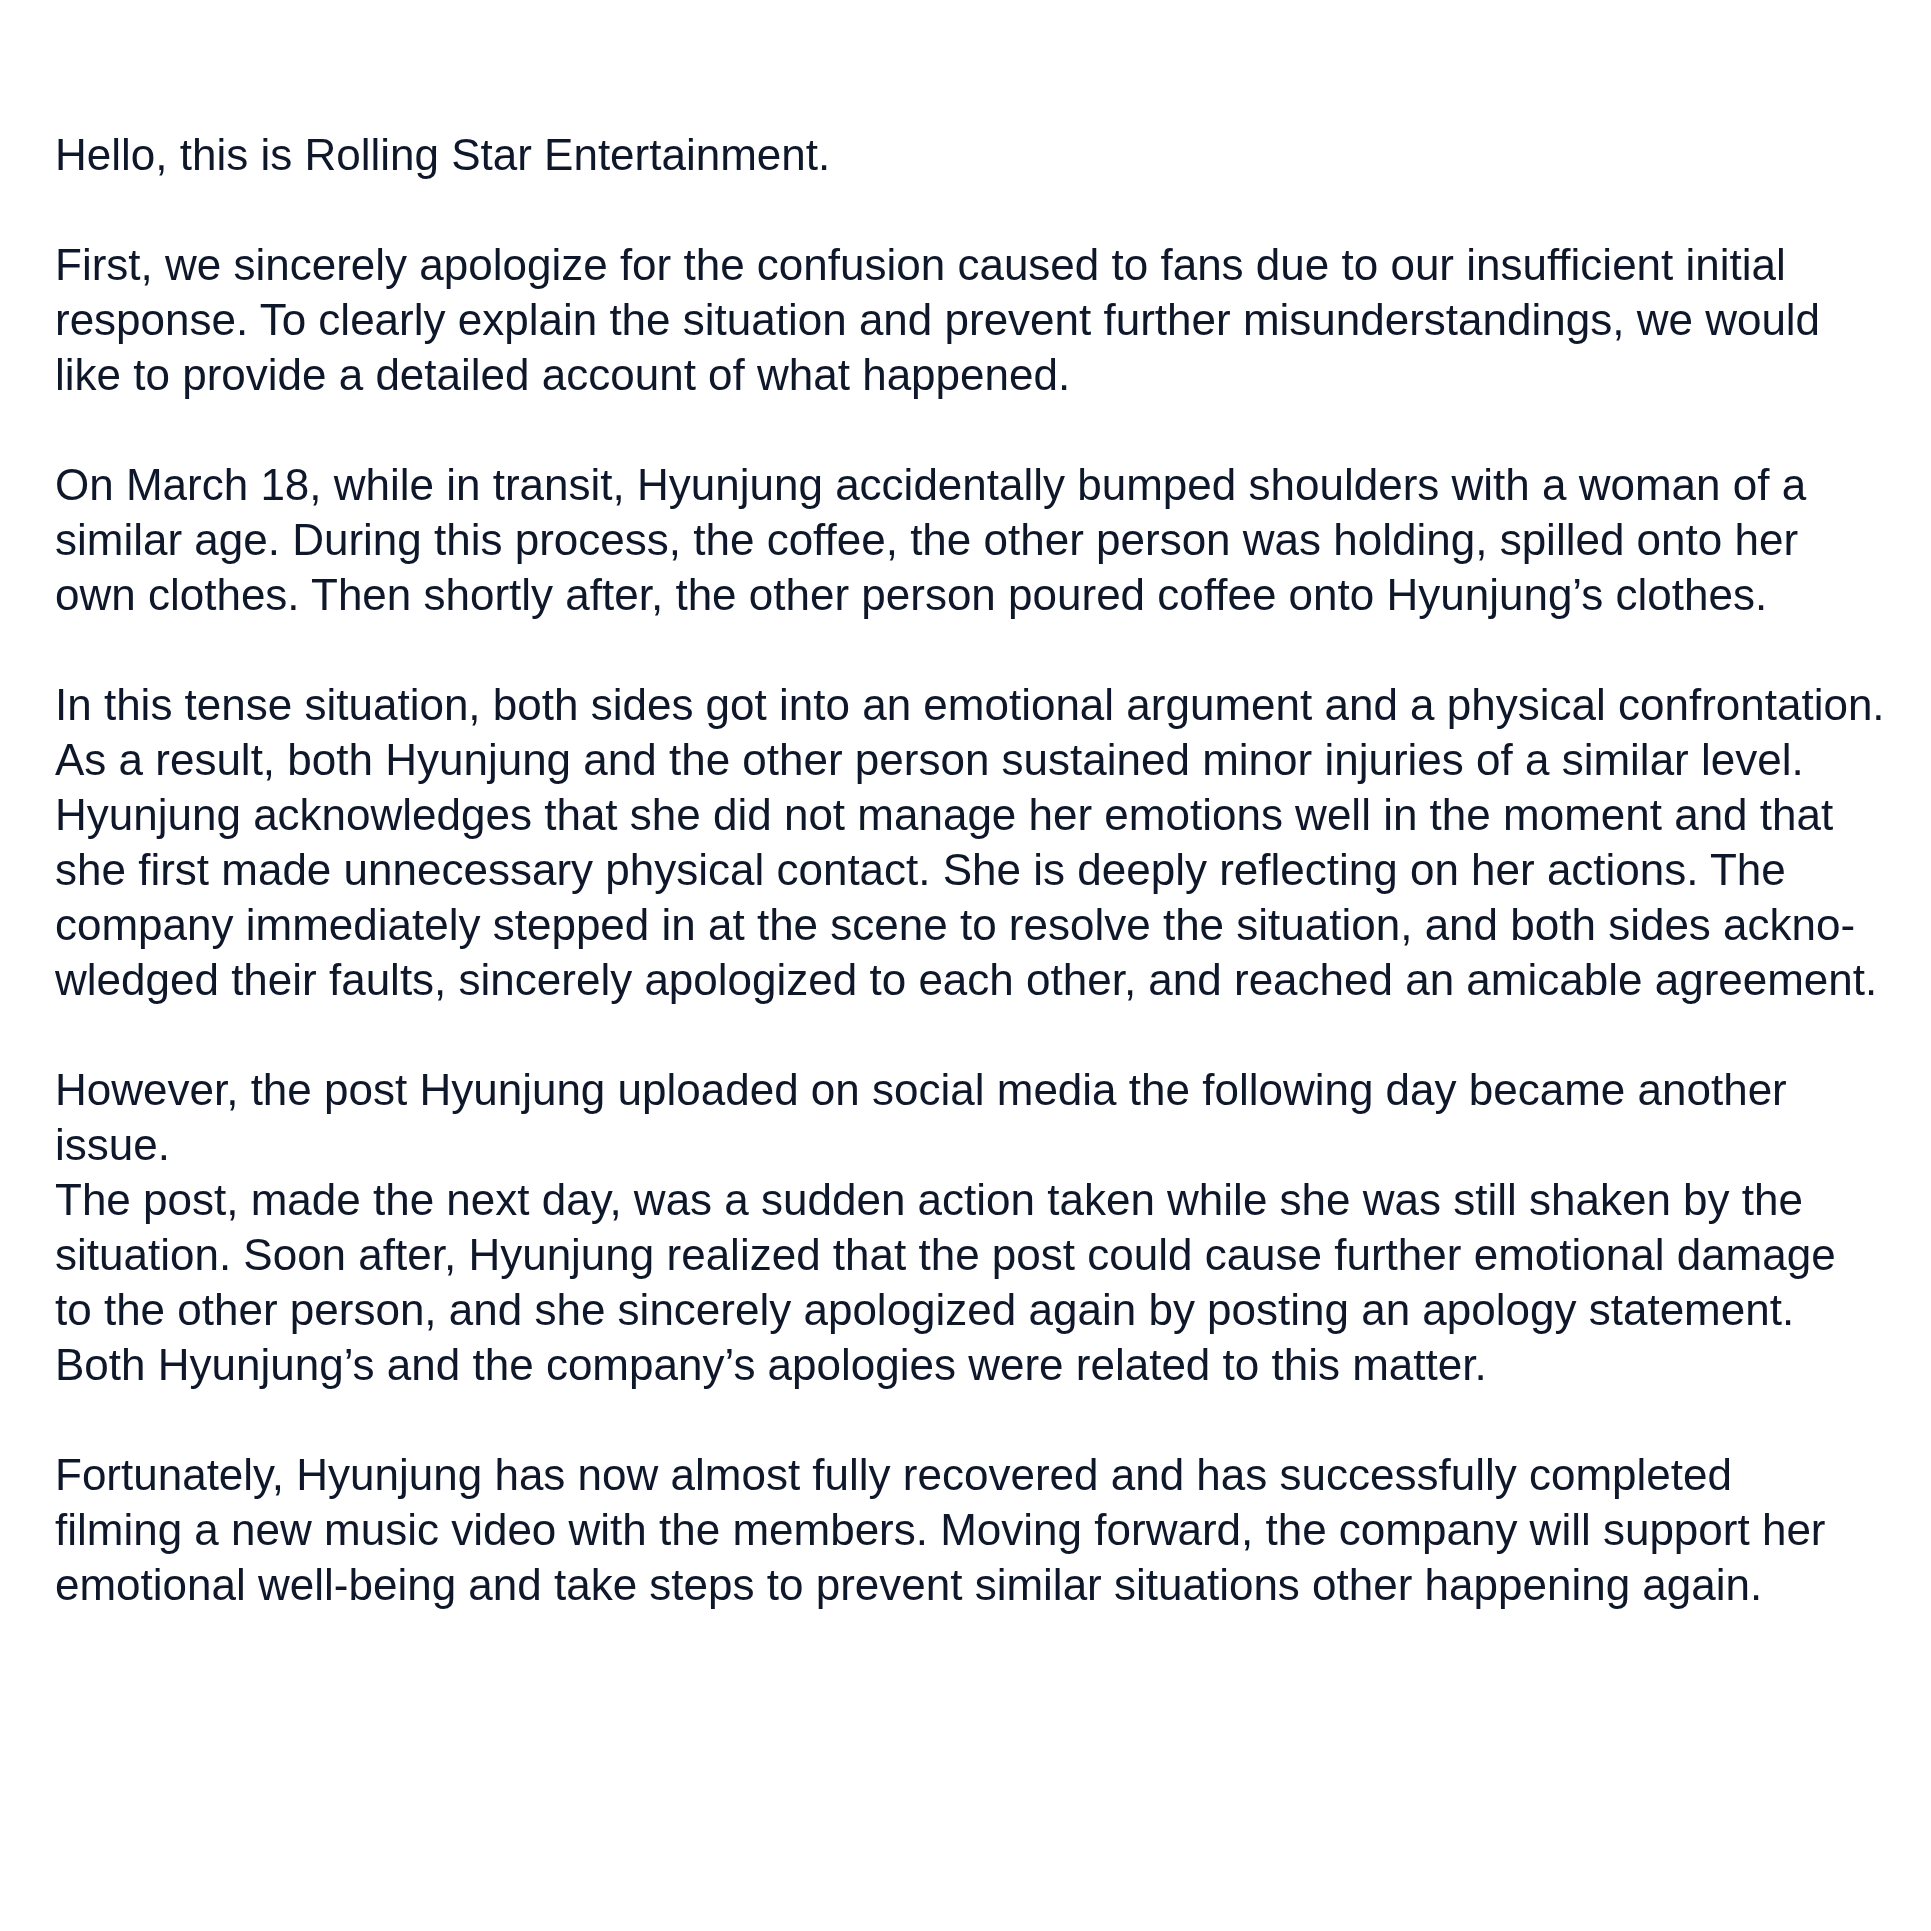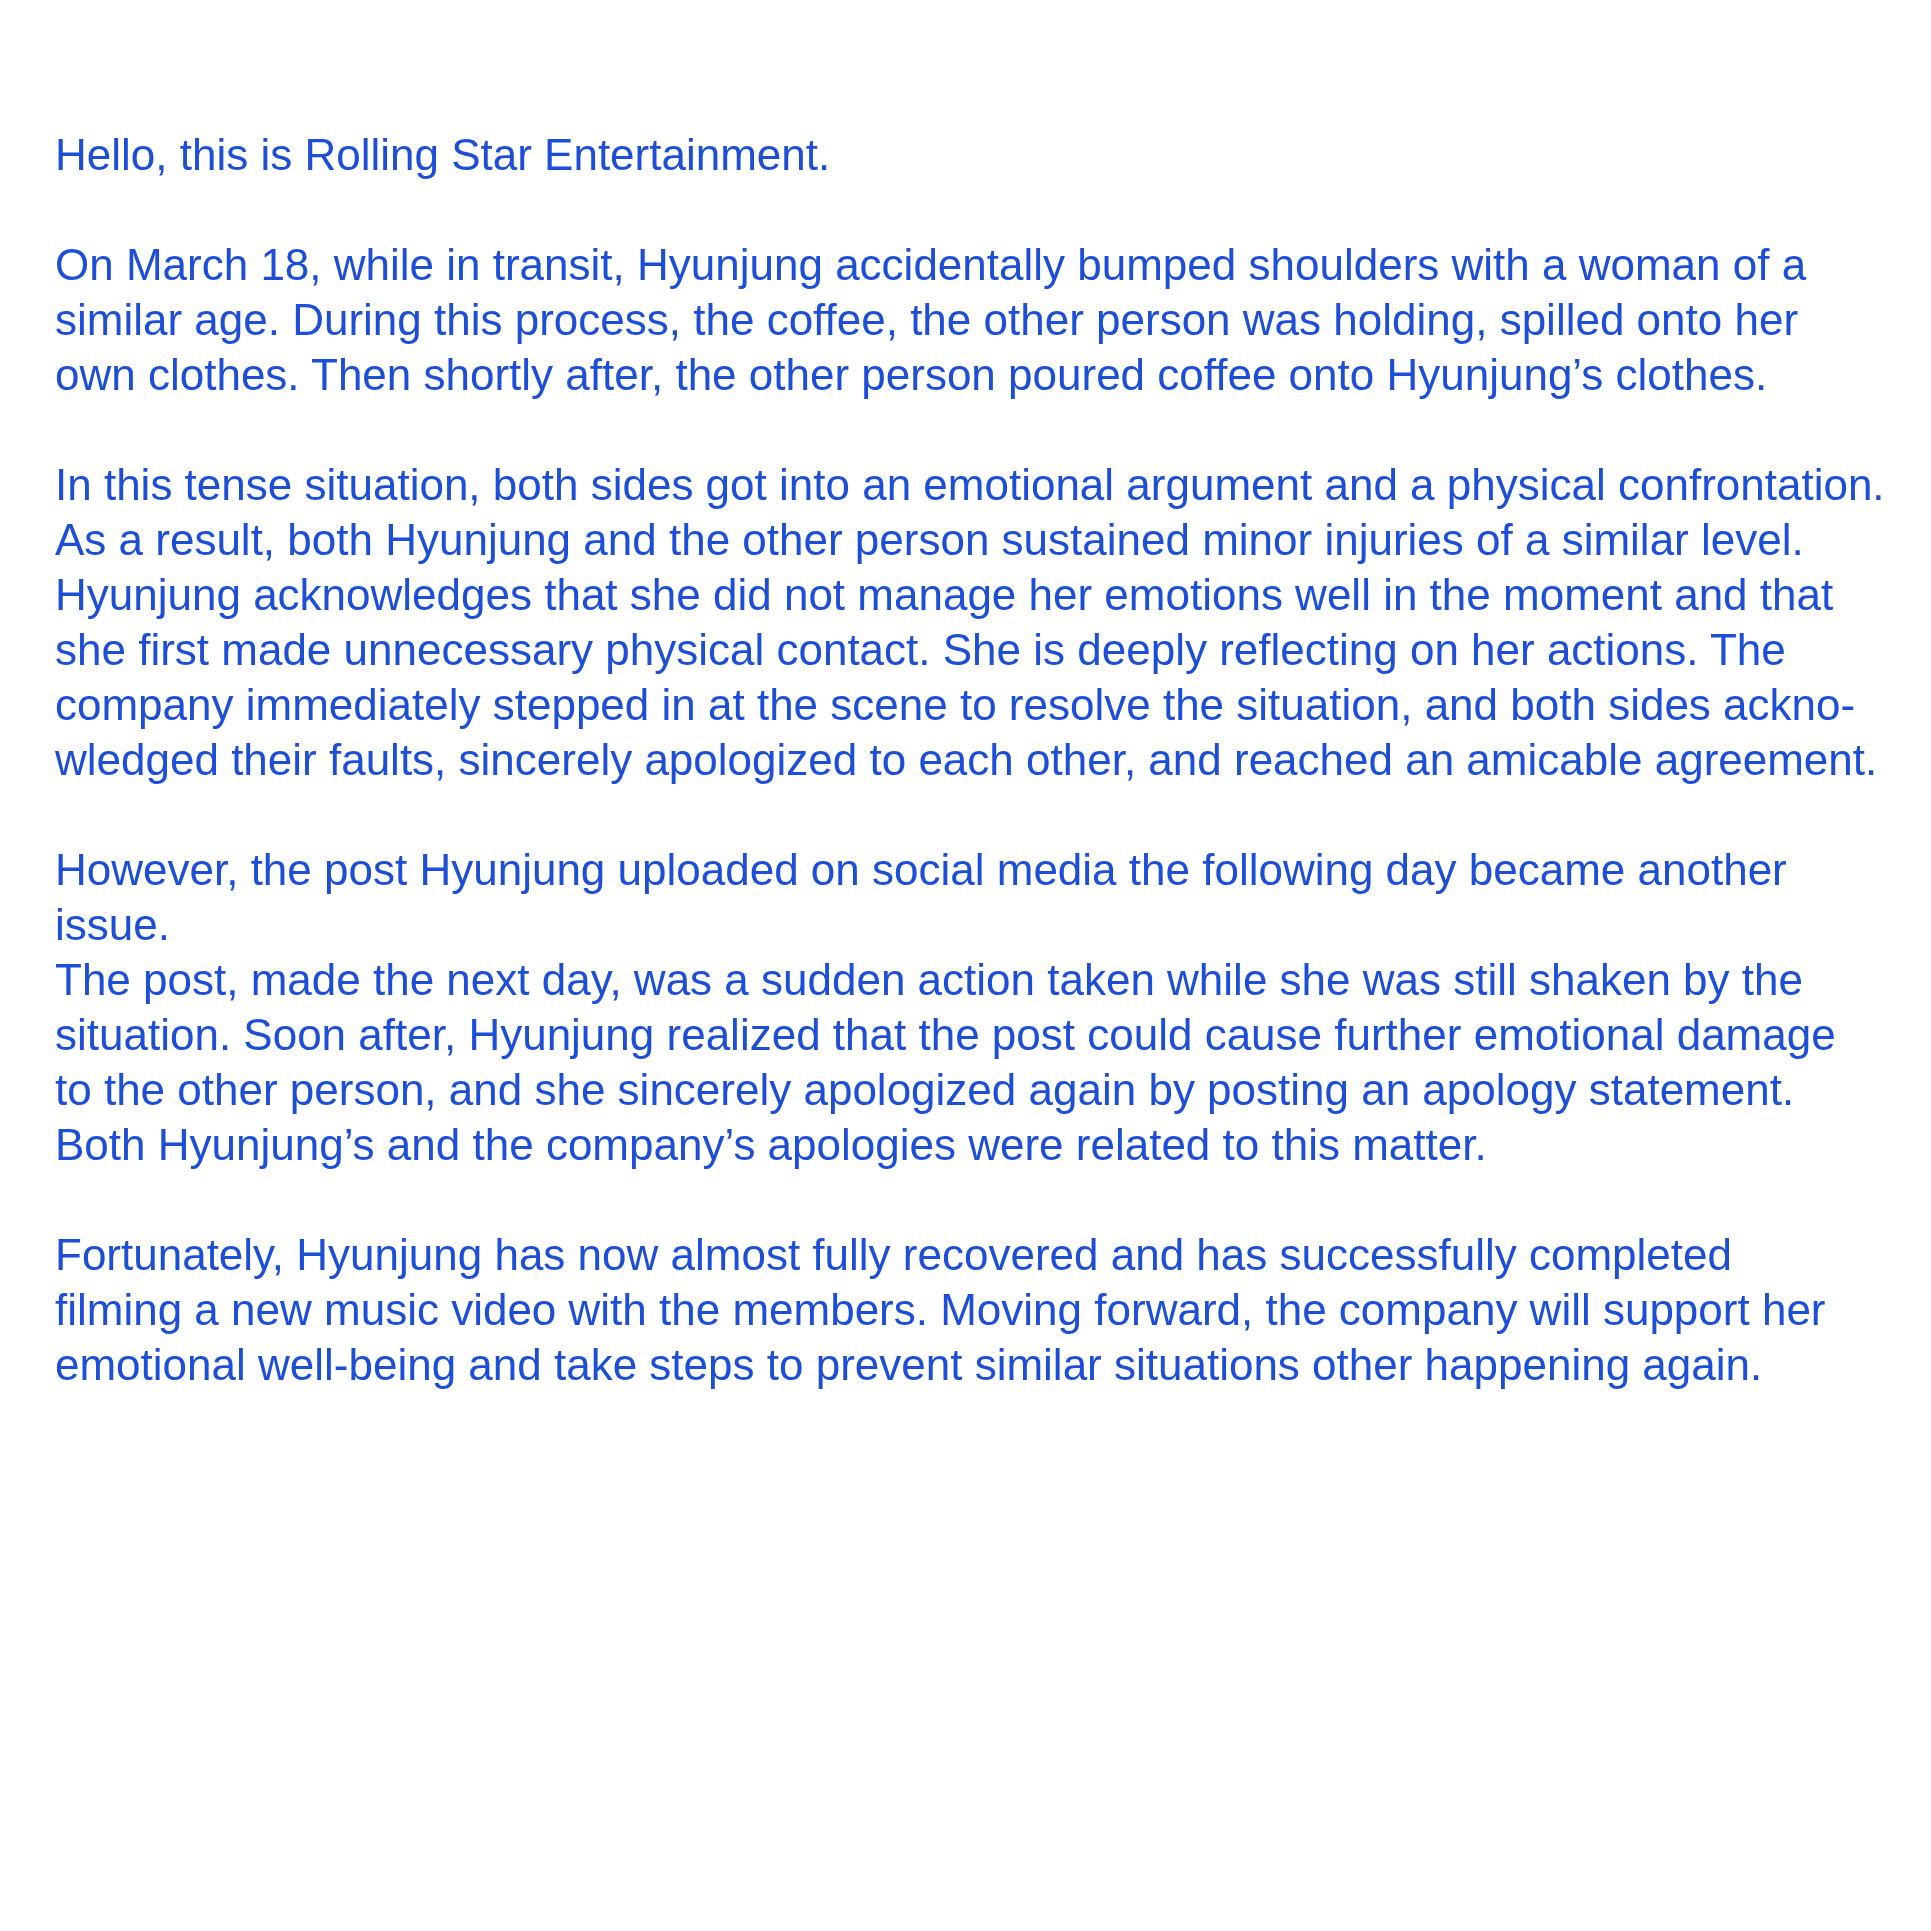--- a/index.html
+++ b/index.html
@@ -11,37 +11,40 @@
     width: 1931px;
     height: 1931px;
     overflow: hidden;
   }
   .page {
     box-sizing: border-box;
     width: 1931px;
     height: 1931px;
     padding: 127px 9.7px 0 55px;
     background: #ffffff;
-    color: #1d4ed8;
+    color: #0f172a;
     font-family: "Liberation Sans", sans-serif;
     font-size: 44px;
     line-height: 55px;
     border-radius: 10px;
   }
   .para {
     margin: 0 0 55px 0;
     white-space: pre;      
     letter-spacing: 0;
   }
 </style>
 </head>
 <body>
 
 <div class="page">
   <p class="para">Hello, this is Rolling Star Entertainment.</p>
+  <p class="para">First, we sincerely apologize for the confusion caused to fans due to our insufficient initial
+response. To clearly explain the situation and prevent further misunderstandings, we would
+like to provide a detailed account of what happened.</p>
   <p class="para">On March 18, while in transit, Hyunjung accidentally bumped shoulders with a woman of a
 similar age. During this process, the coffee, the other person was holding, spilled onto her
 own clothes. Then shortly after, the other person poured coffee onto Hyunjung’s clothes.</p>
   <p class="para">In this tense situation, both sides got into an emotional argument and a physical confrontation.
 As a result, both Hyunjung and the other person sustained minor injuries of a similar level.
 Hyunjung acknowledges that she did not manage her emotions well in the moment and that
 she first made unnecessary physical contact. She is deeply reflecting on her actions. The
 company immediately stepped in at the scene to resolve the situation, and both sides ackno-
 wledged their faults, sincerely apologized to each other, and reached an amicable agreement.</p>
   <p class="para">However, the post Hyunjung uploaded on social media the following day became another

